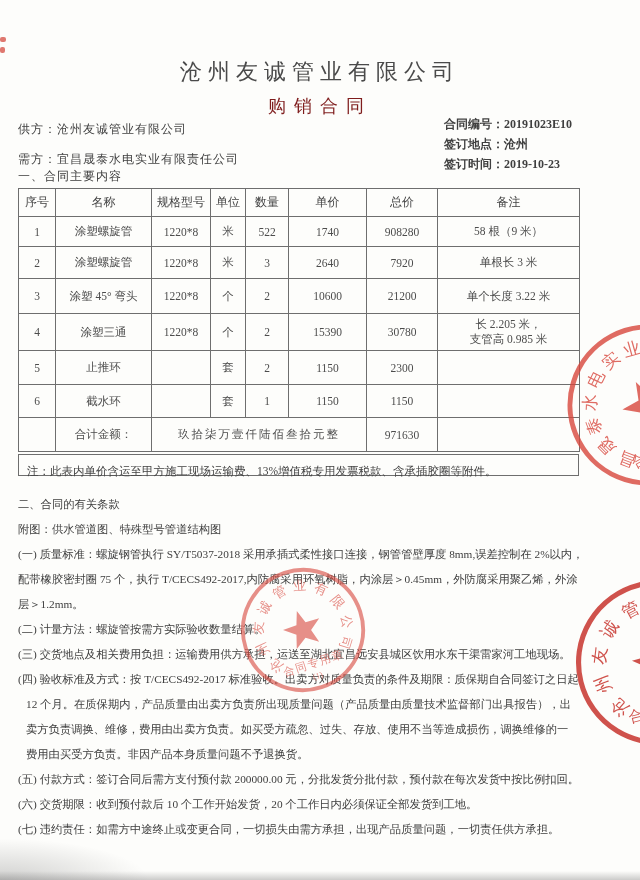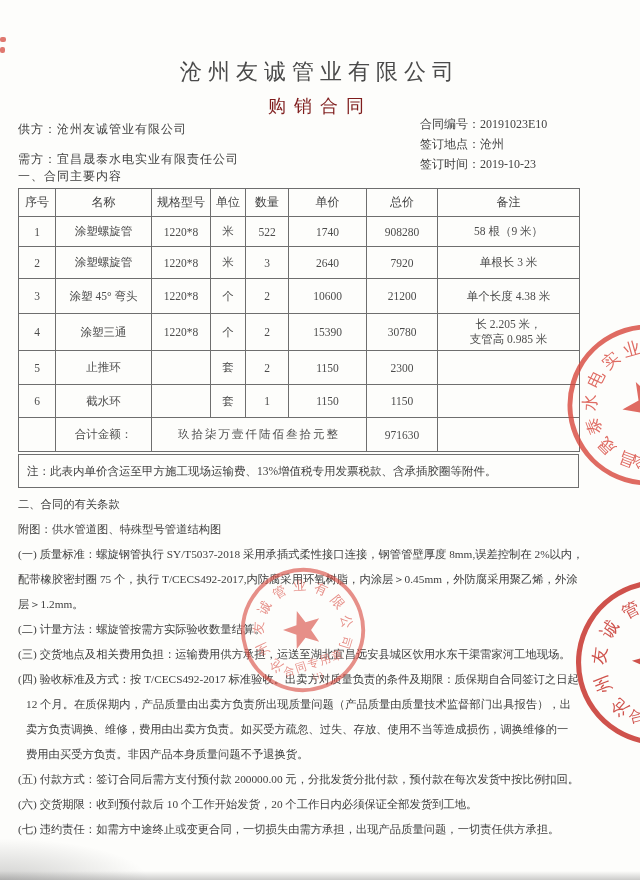--- a/index.html
+++ b/index.html
@@ -15,40 +15,40 @@
   }
   .doc-subtitle{
     position:absolute;top:94px;left:0;width:100%;text-align:center;
     font-size:18px;letter-spacing:8px;color:#7f1d1d;
   }
   .party-line{position:absolute;left:18px;font-size:12px;color:#3f3f3f;letter-spacing:1px;}
   .supplier-line{top:121px;}
   .buyer-line{top:151px;}
   .section-heading{position:absolute;left:18px;font-size:12px;color:#3a3a3a;letter-spacing:1px;}
   .section1-heading{top:168px;}
-  .right-info{position:absolute;left:420px;top:114px;font-size:12px;line-height:20px;color:#3f3f3f;}
+  .right-info{position:absolute;left:444px;top:114px;font-size:12px;line-height:20px;color:#3f3f3f;font-weight:bold;}
   .right-info div{white-space:nowrap;}
 
   table.main{
     position:absolute;left:18px;top:188px;border-collapse:collapse;table-layout:fixed;
   }
   table.main td,table.main th{
     border:1px solid #6e6e6e;text-align:center;vertical-align:middle;
     font-weight:normal;font-size:11.5px;color:#4c4c4c;padding:1px 2px;
     overflow:hidden;
   }
   table.main th{font-size:12px;color:#424242;}
   tr.hdr{height:28px;}
   tr.r1{height:30px;} tr.r2{height:32px;} tr.r3{height:35px;}
   tr.r4{height:37px;} tr.r5{height:34px;} tr.r6{height:33px;}
   tr.total{height:34px;}
   td.remark{white-space:pre-line;line-height:15px;}
   td.words{letter-spacing:2px;}
   .note-box{
-    position:absolute;left:18px;top:454px;width:561px;height:34px;
+    position:absolute;left:18px;top:454px;width:561px;height:22px;
     border:1px solid #6e6e6e;box-sizing:border-box;
     font-size:11.5px;color:#424242;padding:9px 6px 0 8px;
   }
 
   .lower{position:absolute;left:18px;top:492px;width:608px;font-size:11.3px;color:#3d3d3d;}
   .lower .tline{line-height:25px;white-space:nowrap;overflow:hidden;}
   .lower .cont{margin-left:8px;}
   .section2-heading-line{line-height:25px;}
 
   
@@ -138,21 +138,21 @@
       <td class="remark">单根长 3 米</td>
     </tr>
     <tr class="r3">
       <td>3</td>
       <td>涂塑 45° 弯头</td>
       <td>1220*8</td>
       <td>个</td>
       <td>2</td>
       <td>10600</td>
       <td>21200</td>
-      <td class="remark">单个长度 4.38 米</td>
+      <td class="remark">单个长度 3.22 米</td>
     </tr>
     <tr class="r4">
       <td>4</td>
       <td>涂塑三通</td>
       <td>1220*8</td>
       <td>个</td>
       <td>2</td>
       <td>15390</td>
       <td>30780</td>
       <td class="remark">长 2.205 米，

